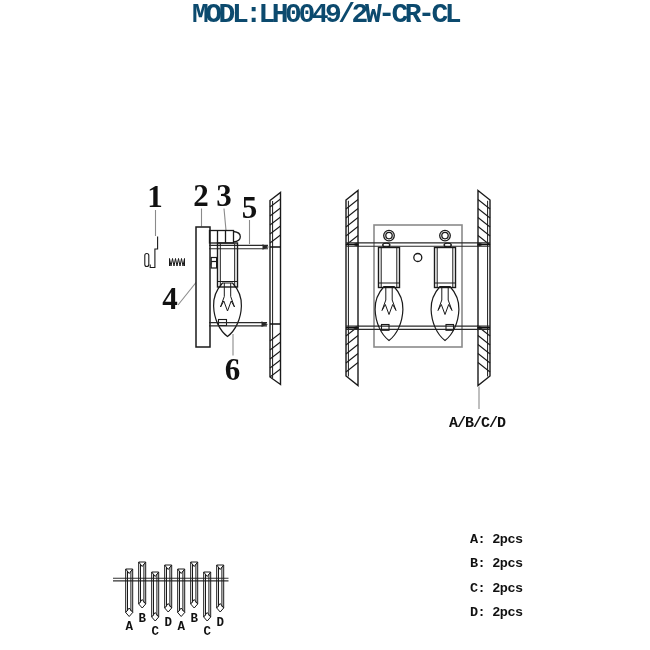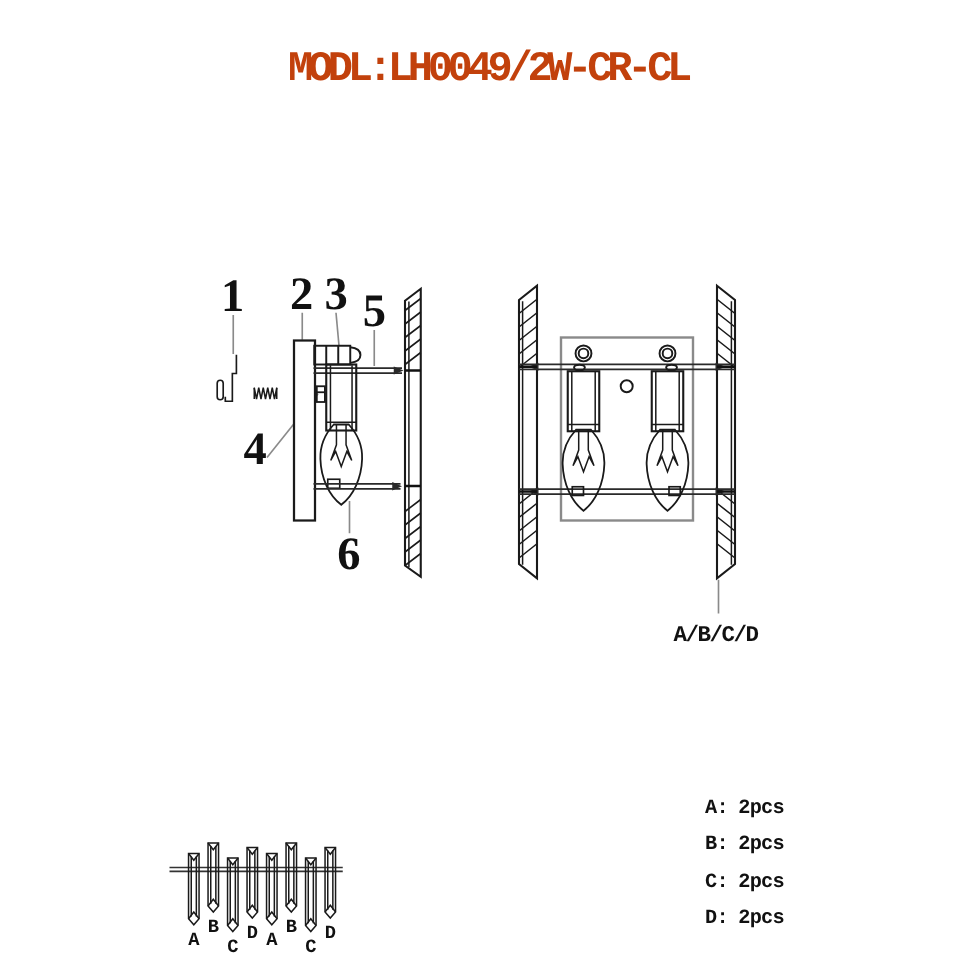--- a/index.html
+++ b/index.html
@@ -1,20 +1,20 @@
 <!DOCTYPE html>
 <html><head>
 <meta charset="utf-8">
 <style>
   html,body{margin:0;padding:0;background:#fff;}
   .sheet{position:relative;width:650px;height:650px;background:#ffffff;overflow:hidden;
          font-family:"Liberation Sans",sans-serif;}
-  .title{position:absolute;top:32px;left:0;width:650px;text-align:center;
+  .title{position:absolute;top:0;left:0;width:650px;text-align:center;
          font-family:"Liberation Mono",monospace;font-weight:bold;font-size:28px;
-         letter-spacing:-3.5px;color:#c2410c;line-height:30px;white-space:pre;}
+         letter-spacing:-3.5px;color:#0c4a6e;line-height:30px;white-space:pre;}
   svg.art{position:absolute;left:0;top:0;}
   .num{font-family:"Liberation Serif",serif;font-weight:600;font-size:31px;fill:#111;stroke:none;}
   .abcd{font-family:"Liberation Mono",monospace;font-weight:bold;font-size:15px;
         letter-spacing:-1px;fill:#111;stroke:none;}
   .crlabel{font-family:"Liberation Mono",monospace;font-weight:bold;font-size:12.5px;fill:#111;stroke:none;}
   .parts-list{position:absolute;left:470px;top:527px;display:flex;flex-direction:column;}
   .parts-row{height:24.5px;display:flex;align-items:center;
              font-family:"Liberation Mono",monospace;font-weight:bold;font-size:13.5px;
              letter-spacing:-0.5px;color:#111;}
   .parts-row .qty{margin-left:7px;}

